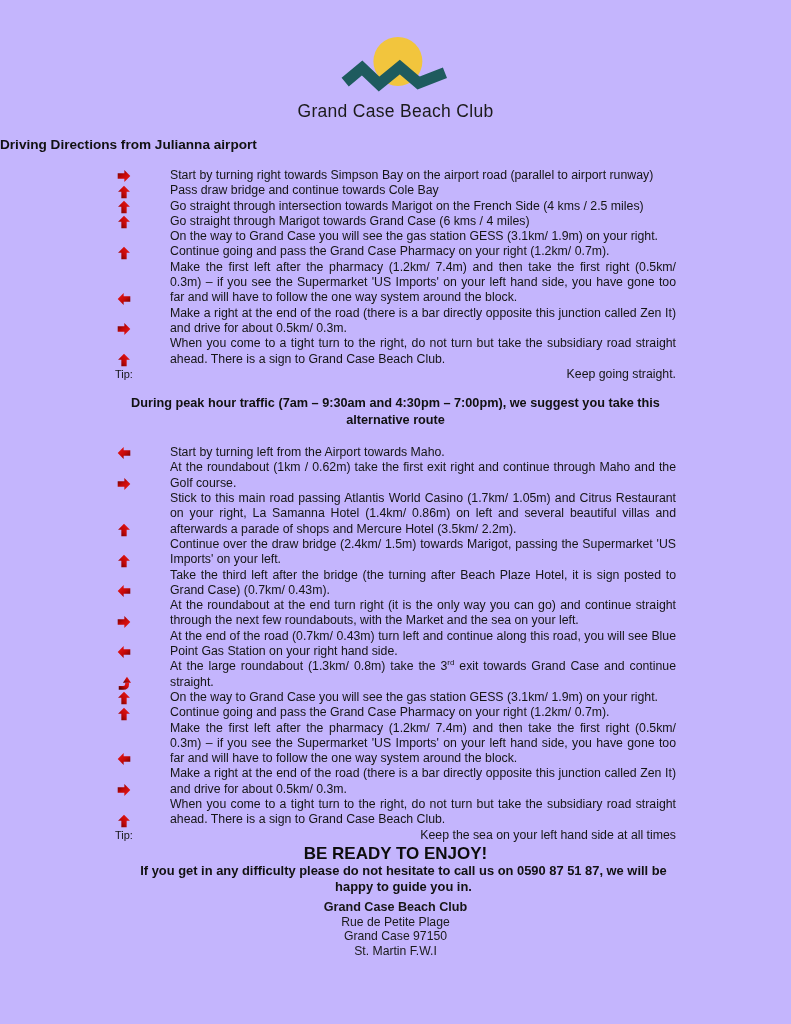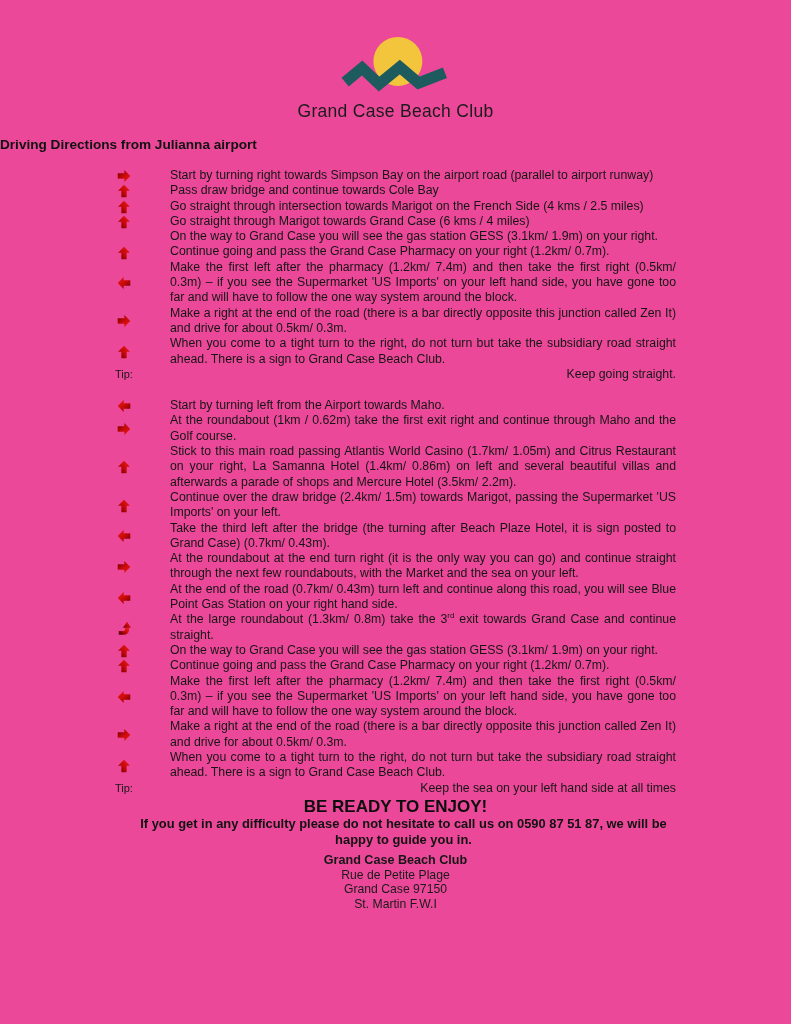--- a/index.html
+++ b/index.html
@@ -1,30 +1,30 @@
 <!DOCTYPE html>
 <html><head>
 <meta charset="utf-8">
 <style>
   html,body{margin:0;padding:0;background:#ffffff;}
   .page{
-    width:791px;height:1024px;background:#ec4899;margin:0 auto;
+    width:791px;height:1024px;background:#c4b5fd;margin:0 auto;
     font-family:"Liberation Sans", sans-serif;color:#161616;
     position:relative;overflow:hidden;box-sizing:border-box;
     padding-top:36px;
   }
   .logo-wrap{text-align:center;}
   .logo-svg{display:block;margin:0 auto;width:118px;height:64px;}
   .logo-title{font-size:17.5px;letter-spacing:0.3px;margin-top:1px;color:#1b1b1b;}
   .main-heading{
     text-align:left;font-weight:bold;font-size:13.6px;margin:15px 0 0 0;color:#111;
   }
   .content{padding:0 115px;}
   .route-list{margin-top:16px;}
-  .route-item{display:flex;align-items:center;}
+  .route-item{display:flex;align-items:flex-end;}
   .arrow-cell{flex:0 0 55px;width:55px;padding-top:1px;}
   .arrow{width:14px;height:14px;margin-left:2px;display:block;}
   .step-text{
     flex:1;font-size:12.3px;line-height:15.3px;text-align:justify;color:#151515;
   }
   .step-text sup{font-size:8px;line-height:0;}
   .tip-row{display:flex;align-items:flex-start;}
   .tip-label{flex:0 0 55px;width:55px;font-weight:normal;font-size:11px;line-height:15.3px;}
   .tip-text{flex:1;font-size:12.3px;line-height:15.3px;text-align:right;}
   .alt-heading{
@@ -134,20 +134,22 @@
           <div class="step-text">When you come to a tight turn to the right, do not turn but take the subsidiary road straight ahead. There is a sign to Grand Case Beach Club.</div>
         </div>
       </div>
 
     <div class="tip-row">
       <span class="tip-label">Tip:</span>
       <span class="tip-text">Keep going straight.</span>
     </div>
 
     <div class="alt-heading">
+      <div>During peak hour traffic (7am – 9:30am and 4:30pm – 7:00pm), we suggest you take this</div>
+      <div>alternative route</div>
     </div>
 
     <div class="route-list" style="">
         <div class="route-item">
           <span class="arrow-cell">
             <svg class="arrow" viewBox="0 0 20 20">
               <path d="M10 1 L18.5 9.5 L13.8 9.5 L13.8 19 L6.2 19 L6.2 9.5 L1.5 9.5 Z" fill="url(#arrowGrad)" transform="rotate(-90 10 10)"></path>
             </svg>
           </span>
           <div class="step-text">Start by turning left from the Airport towards Maho.</div>

